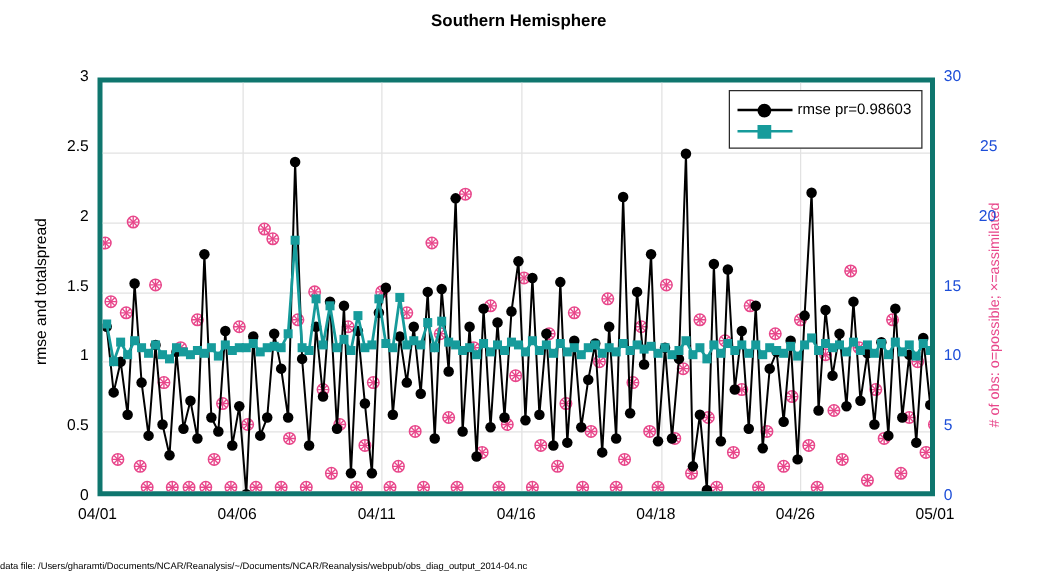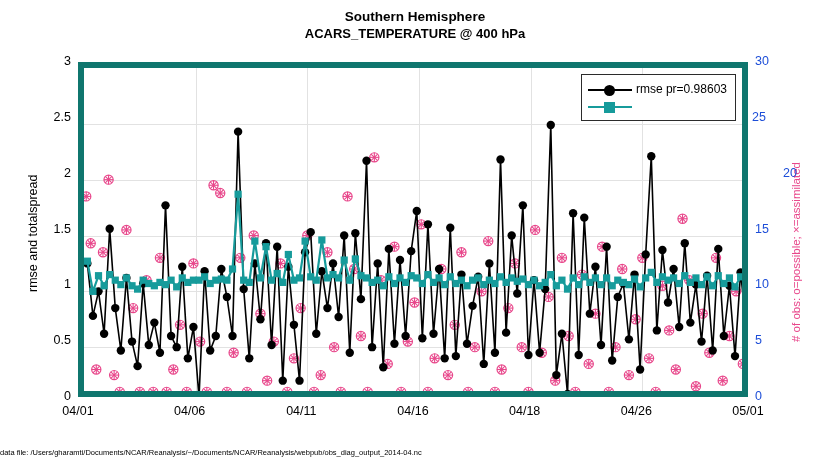--- a/index.html
+++ b/index.html
@@ -32,21 +32,21 @@
     line-height: 17px;
   }
   .title-line2 { font-size: 13px; }
 
   .plot-area {
     position: absolute;
     left: 78px;
     top: 62px;
     width: 670px;
     height: 335px;
-    border: 6px solid #0f766e;
+    border: 4px solid #0f766e;
     box-sizing: border-box;
     background: #ffffff;
     overflow: hidden;
   }
   .gridline-h {
     position: absolute;
     left: 0;
     width: 100%;
     border-top: 1px solid #e2e2e2;
     height: 0;
@@ -154,21 +154,20 @@
   .dot-mark { border-radius: 50%; }
   svg.series { position: absolute; left: 0; top: 0; }
 </style>
 </head>
 <body>
 
 <div id="stage">
 
   <div class="title-block">
     <div>Southern Hemisphere</div>
-    <div class="title-line2">ACARS_TEMPERATURE @ 400 hPa</div>
   </div>
 
   <div id="y-left-label-holder">
       <div class="y-left-label" style="left: 26px; top: 291.5px;">rmse and totalspread</div>
     </div>
   <div id="y-right-label-holder">
       <div class="y-right-label" style="left: 790px; top: 341.5px;"># of obs: o=possible; ×=assimilated</div>
     </div>
 
   <div class="plot-area" id="plot">
@@ -963,21 +962,21 @@
       <div class="tick-label-left" style="top: 165.667px; right: 759px;">2</div>
       <div class="tick-label-left" style="top: 109.833px; right: 759px;">2.5</div>
       <div class="tick-label-left" style="top: 54px; right: 759px;">3</div>
     </div>
   <div id="ticks-right">
       <div class="tick-label-right" style="top: 389px; left: 755px;">0</div>
       <div class="tick-label-right" style="top: 333.167px; left: 755px;">5</div>
       <div class="tick-label-right" style="top: 277.333px; left: 755px;">10</div>
       <div class="tick-label-right" style="top: 221.5px; left: 755px;">15</div>
       <div class="tick-label-right" style="top: 165.667px; left: 755px; margin-left: 28px;">20</div>
-      <div class="tick-label-right" style="top: 109.833px; left: 752px;">25</div>
+      <div class="tick-label-right" style="top: 109.833px; left: 784px;">25</div>
       <div class="tick-label-right" style="top: 54px; left: 755px;">30</div>
     </div>
   <div id="ticks-x">
       <div class="tick-label-x" style="left: 48px; width: 60px; top: 404px;">04/01</div>
       <div class="tick-label-x" style="left: 159.667px; width: 60px; top: 404px;">04/06</div>
       <div class="tick-label-x" style="left: 271.333px; width: 60px; top: 404px;">04/11</div>
       <div class="tick-label-x" style="left: 383px; width: 60px; top: 404px;">04/16</div>
       <div class="tick-label-x" style="left: 494.667px; width: 60px; top: 404px;">04/18</div>
       <div class="tick-label-x" style="left: 606.333px; width: 60px; top: 404px;">04/26</div>
       <div class="tick-label-x" style="left: 718px; width: 60px; top: 404px;">05/01</div>

